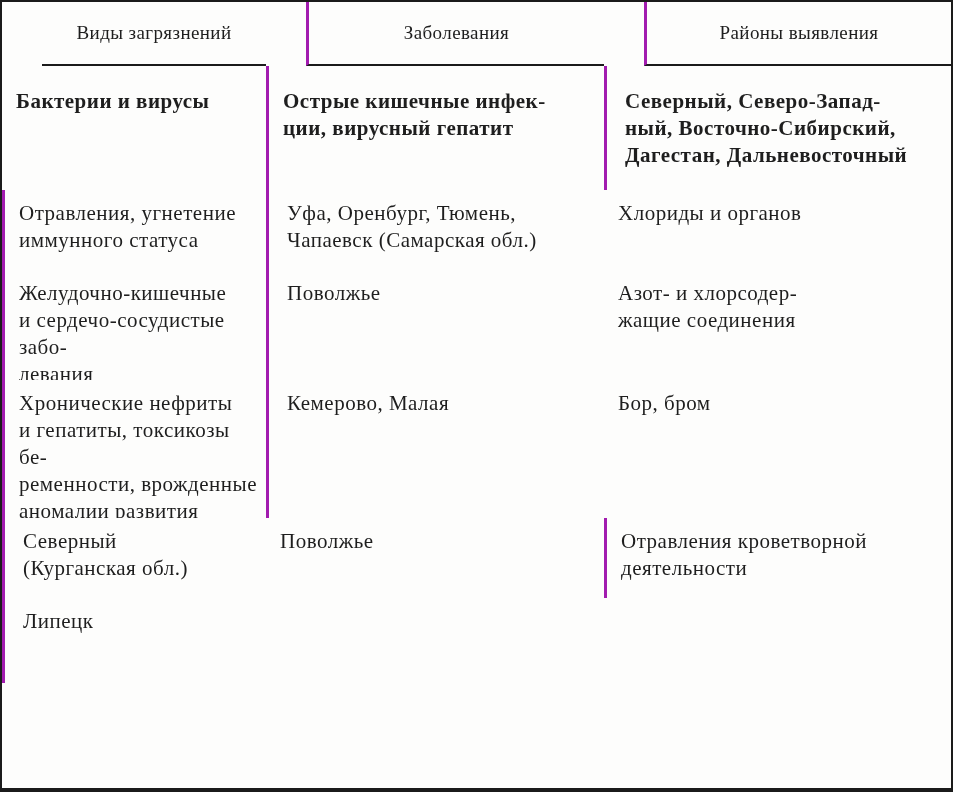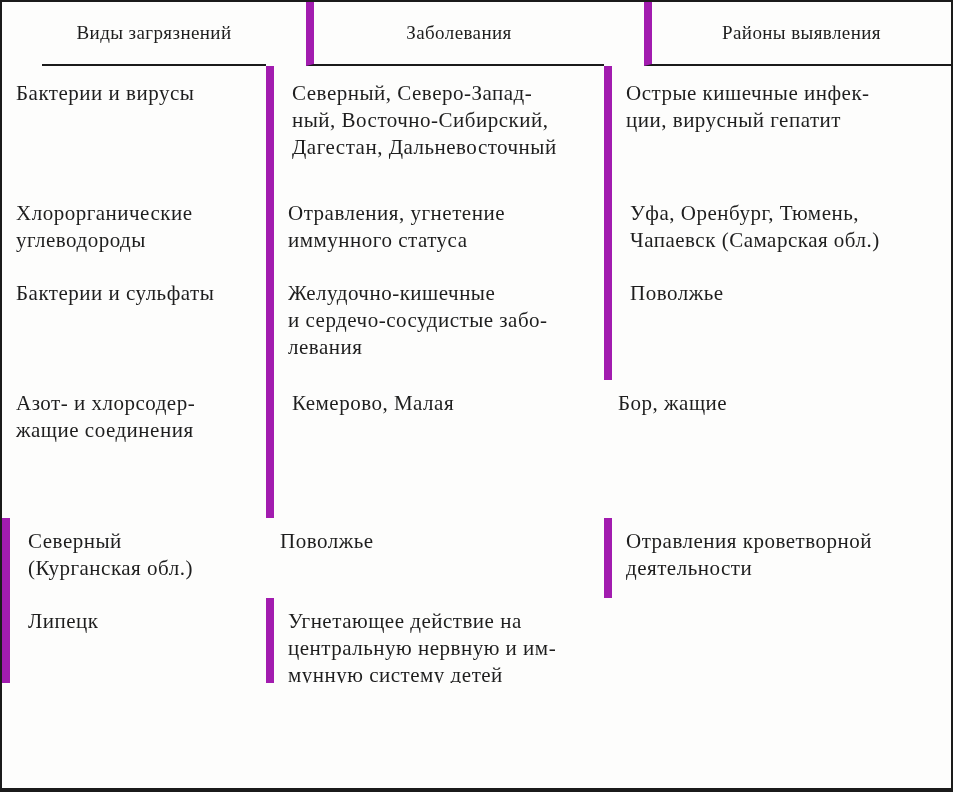--- a/index.html
+++ b/index.html
@@ -26,21 +26,21 @@
     border-bottom: 4px solid #1b1b1b;
     display: grid;
     grid-template-columns: 264px 338px 347px;
     grid-template-rows: 64px 124px 80px 110px 138px 80px 85px auto;
   }
   .cell {
     box-sizing: border-box;
     overflow: hidden;
   }
   .col2, .col3 {
-    border-left: 8px solid #a21caf;
+    border-left: 3px solid #a21caf;
   }
   .header-cell {
     border-bottom: 2px solid #1b1b1b;
     display: flex;
     align-items: center;
     justify-content: center;
     font-size: 19px;
     letter-spacing: 0.4px;
     text-align: center;
     margin-left: 40px;
@@ -49,70 +49,70 @@
     font-size: 21px;
     line-height: 27px;
     letter-spacing: 0.5px;
     white-space: pre-line;
     padding: 10px 8px 0 14px;
   }
   .body-cell.col3 {
     padding-left: 18px;
   }
   .row-first {
-    padding-top: 14px;
+    padding-top: 22px;
+    font-weight: bold;
   }
 </style>
 </head>
 <body>
 
 <div class="page">
   <div class="pollution-table">
 
     <div class="cell header-cell col1">
       <span>Виды загрязнений</span>
     </div>
     <div class="cell header-cell col2">
       <span>Заболевания</span>
     </div>
     <div class="cell header-cell col3">
       <span>Районы выявления</span>
     </div>
 
     <div class="cell body-cell col1 row-first">Бактерии и вирусы</div>
+    <div class="cell body-cell col2 row-first">Острые кишечные инфек-
+ции, вирусный гепатит</div>
     <div class="cell body-cell col3 row-first">Северный, Северо-Запад-
 ный, Восточно-Сибирский,
 Дагестан, Дальневосточный</div>
-    <div class="cell body-cell col2 row-first">Острые кишечные инфек-
-ции, вирусный гепатит</div>
 
-    <div class="cell body-cell col1">Хлорорганические
-углеводороды</div>
     <div class="cell body-cell col2">Отравления, угнетение
 иммунного статуса</div>
     <div class="cell body-cell col3">Уфа, Оренбург, Тюмень,
 Чапаевск (Самарская обл.)</div>
 
-    <div class="cell body-cell col1">Бактерии и сульфаты</div>
+    <div class="cell body-cell col1">Хлориды и органов</div>
     <div class="cell body-cell col2">Желудочно-кишечные
 и сердечо-сосудистые забо-
 левания</div>
     <div class="cell body-cell col3">Поволжье</div>
 
     <div class="cell body-cell col1">Азот- и хлорсодер-
 жащие соединения</div>
+    <div class="cell body-cell col2">Хронические нефриты
+и гепатиты, токсикозы бе-
+ременности,  врожденные
+аномалии развития</div>
     <div class="cell body-cell col3">Кемерово, Малая</div>
 
-    <div class="cell body-cell col1">Бор, жащие</div>
+    <div class="cell body-cell col1">Бор, бром</div>
     <div class="cell body-cell col3">Северный
 (Курганская обл.)</div>
 
     <div class="cell body-cell col1">Поволжье</div>
     <div class="cell body-cell col2">Отравления кроветворной
 деятельности</div>
     <div class="cell body-cell col3">Липецк</div>
 
-    <div class="cell body-cell col2">Угнетающее действие на
-центральную нервную и им-
-мунную систему  детей</div>
 
   </div>
 </div>
 
 </body></html>

